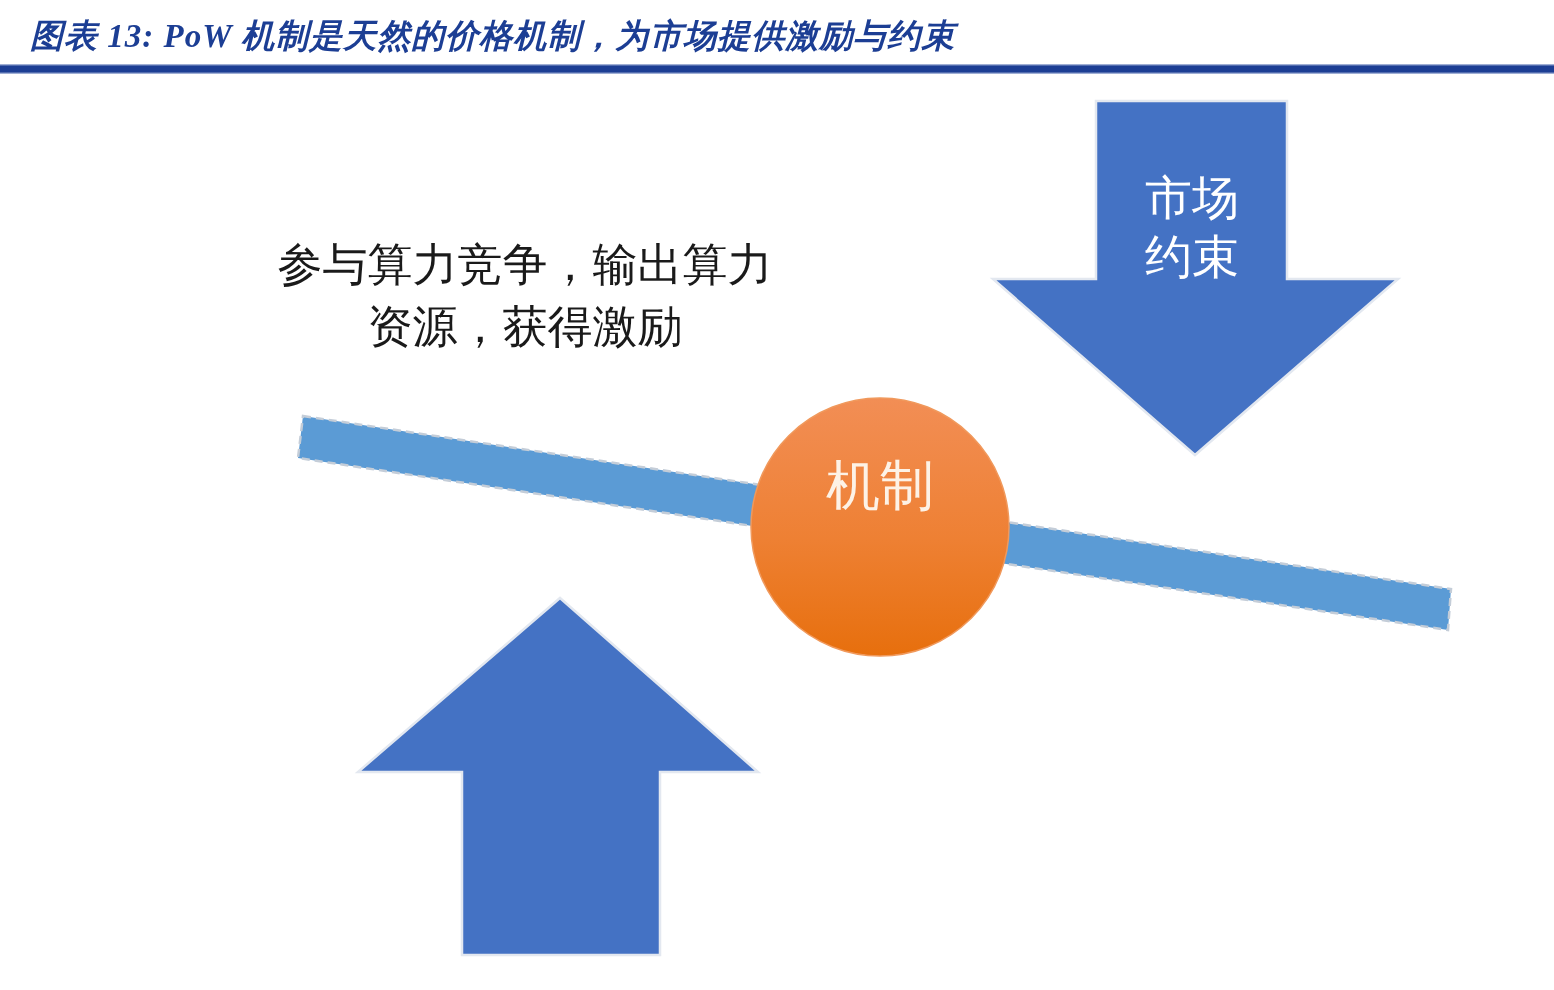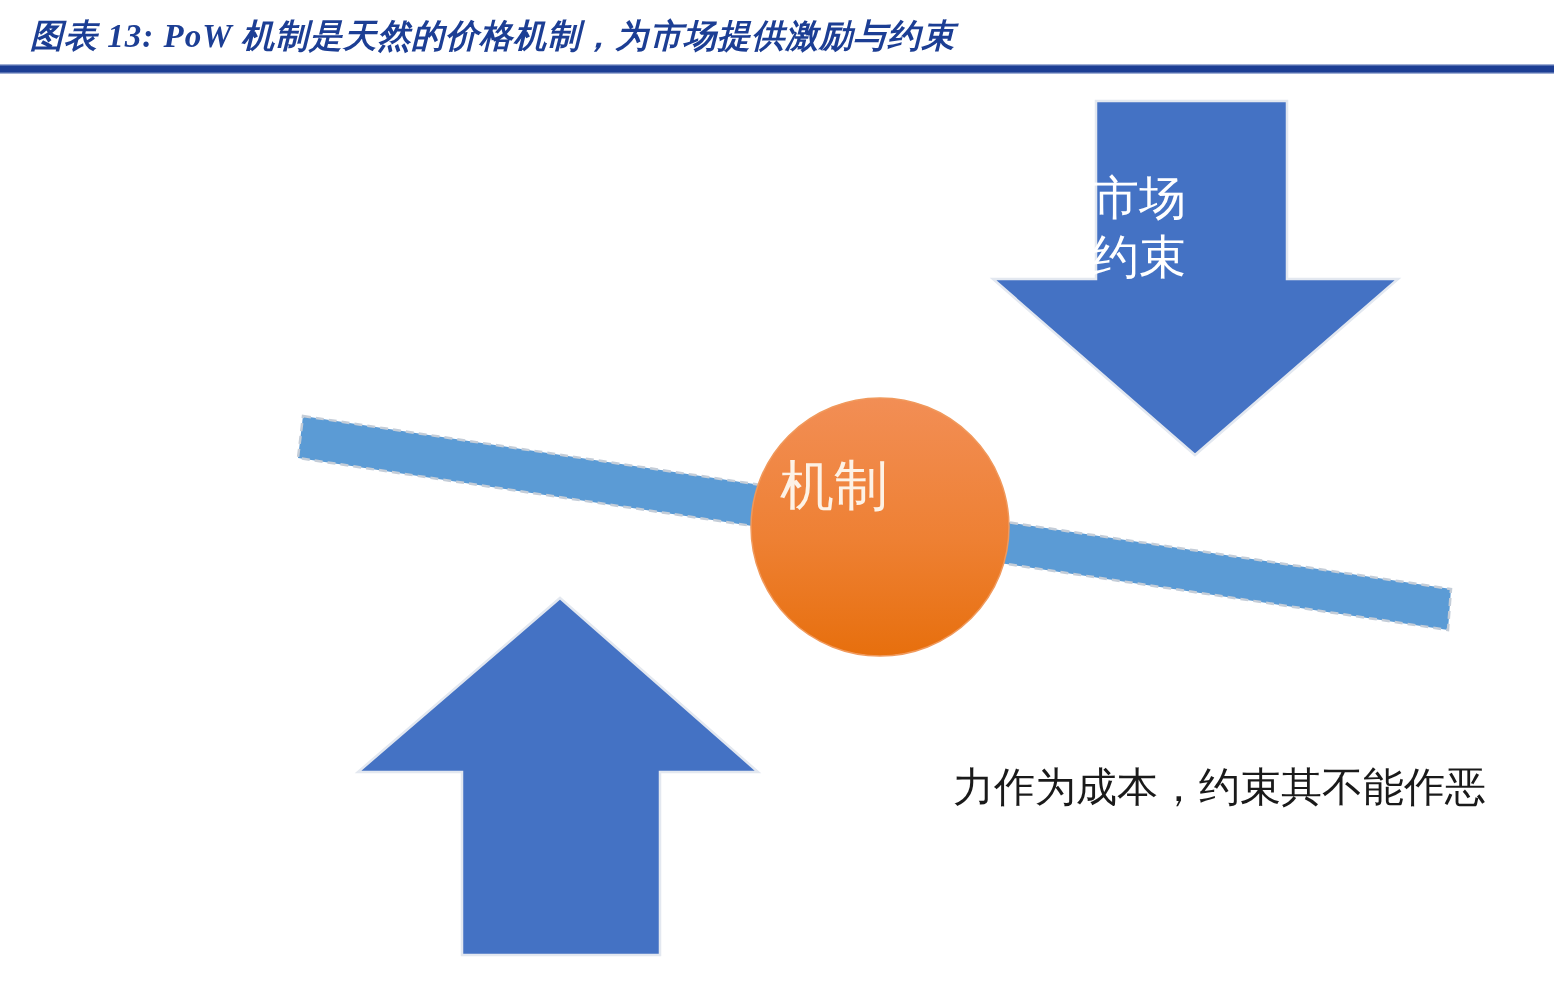--- a/index.html
+++ b/index.html
@@ -61,20 +61,21 @@
   }
   .note-bottom-right {
     left: 953px;
     top: 756px;
     width: 600px;
     font-size: 41px;
     text-align: left;
   }
   .shape-label {
     position: absolute;
+    text-align: center;
     color: #ffffff;
     font-size: 47px;
     line-height: 59px;
   }
   .shape-label .line { display: block; white-space: nowrap; }
   .label-down-arrow {
     left: 1092px;
     top: 168px;
     width: 200px;
   }
@@ -111,23 +112,26 @@
 
     <polygon points="303,416 1451,589 1448,630 298,458" fill="#5b9bd5" stroke="#c4cdd8" stroke-width="2.5" stroke-dasharray="8 5"></polygon>
 
     <polygon points="1096,101 1287,101 1287,279 1398,279 1195,455 993,279 1096,279" fill="#4472c4" stroke="#e3e8f0" stroke-width="2.5"></polygon>
 
     <polygon points="560,598 758,772 660,772 660,955 462,955 462,772 358,772" fill="#4472c4" stroke="#e3e8f0" stroke-width="2.5"></polygon>
 
     <circle cx="880" cy="527" r="129" fill="url(#circleGrad)" stroke="#f0995c" stroke-width="1.5"></circle>
   </svg>
 
+  <div class="note note-top-left">
+    <span class="line">参与算力竞争，输出算力</span>
+    <span class="line">资源，获得激励</span>
+  </div>
 
   <div class="note note-bottom-right">
-    <span class="line">力作为成本，约束其不能作恶</span>
   </div>
 
   <div class="shape-label label-down-arrow">
     <span class="line">市场</span>
     <span class="line">约束</span>
   </div>
 
 
   <div class="shape-label label-pow">
     <span class="line">机制</span>

